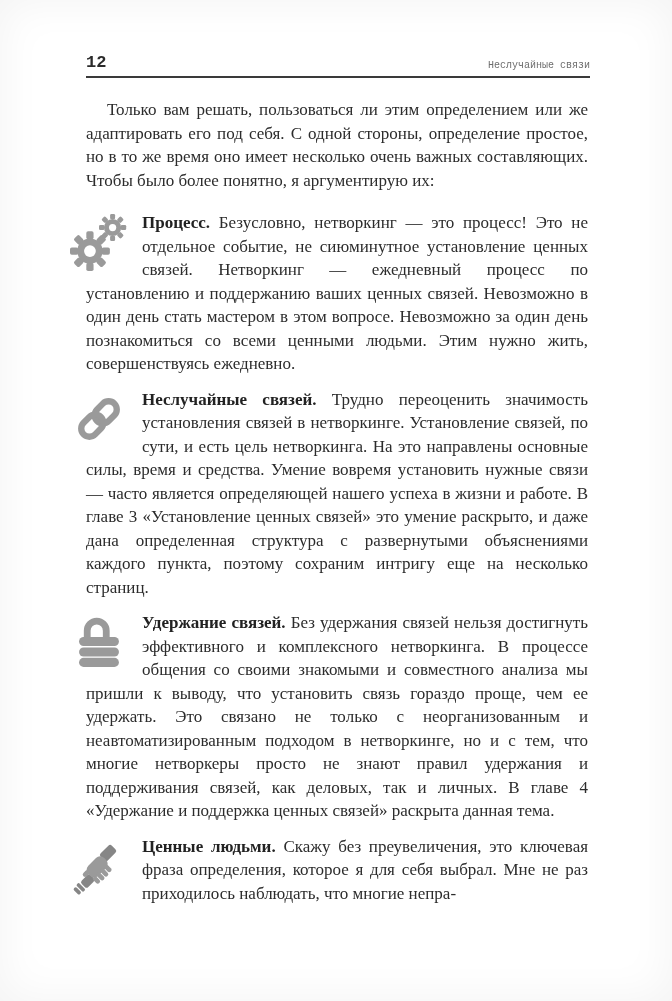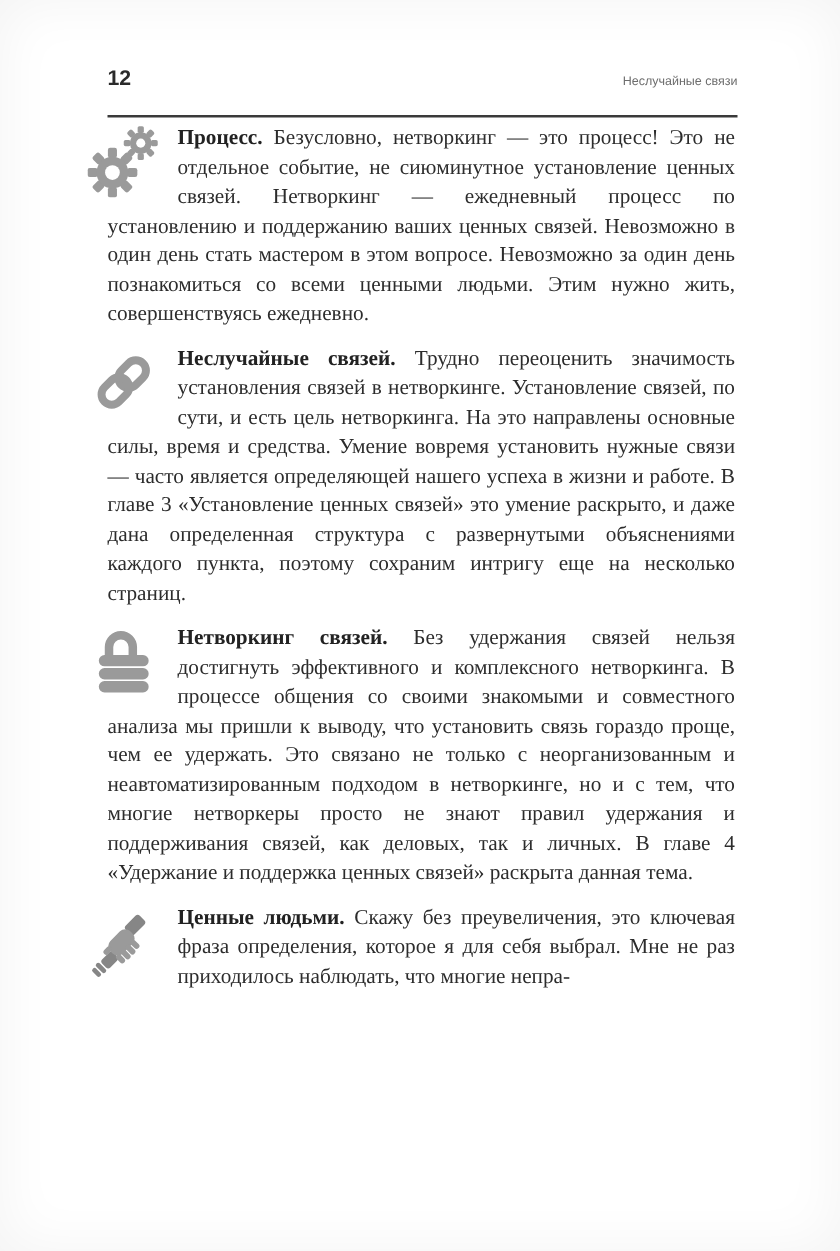--- a/index.html
+++ b/index.html
@@ -16,22 +16,22 @@
     box-shadow: inset 0 0 46px rgba(0,0,0,0.05);
   }
   
   .header {
     position: absolute;
     left: 86px; right: 82px; top: 54px;
     display: flex;
     justify-content: space-between;
     align-items: flex-end;
     border-bottom: 2px solid #3a3a3a;
-    padding-bottom: 21px;
-    font-family: Liberation Sans, sans-serif;
+    padding-bottom: 5px;
+    font-family: Liberation Mono, monospace;
     text-align: right;
   }
   .page-number {
     font-size: 17px;
     font-weight: 700;
     color: #2b2b2b;
     line-height: 1;
   }
   .running-title {
     font-size: 10px;
@@ -73,20 +73,21 @@
 
 <div class="page">
 
   <div class="header">
     <span class="page-number">12</span>
     <span class="running-title">Неслучайные связи</span>
   </div>
 
   <div class="content">
 
+    <p class="intro">Только вам решать, пользоваться ли этим определением или же адаптировать его под себя. С одной стороны, определение простое, но в то же время оно имеет несколько очень важных составляющих. Чтобы было более понятно, я аргументирую их:</p>
 
     <div class="section">
       <span class="icon-float" aria-label="gears-icon">
         <svg width="58" height="58" viewBox="0 0 64 64" xmlns="http://www.w3.org/2000/svg">
 
           <g transform="translate(47,16)" class="ico-light">
             <rect transform="rotate(0)" x="-2.75" y="-15" width="5.5" height="6" rx="1.5"></rect>
             <rect transform="rotate(45)" x="-2.75" y="-15" width="5.5" height="6" rx="1.5"></rect>
             <rect transform="rotate(90)" x="-2.75" y="-15" width="5.5" height="6" rx="1.5"></rect>
             <rect transform="rotate(135)" x="-2.75" y="-15" width="5.5" height="6" rx="1.5"></rect>
@@ -131,21 +132,21 @@
 
     <div class="section">
       <span class="icon-float" aria-label="padlock-icon">
         <svg width="58" height="58" viewBox="0 0 64 64" xmlns="http://www.w3.org/2000/svg">
           <path class="ico-stroke" stroke-width="7.5" d="M19,29 V19.5 a10.5,10.5 0 0 1 21,0 V29"></path>
           <rect class="ico-light" x="10" y="26.5" width="44" height="10" rx="5"></rect>
           <rect class="ico-light" x="10" y="38" width="44" height="10" rx="5"></rect>
           <rect class="ico-light" x="10" y="49.5" width="44" height="10" rx="5"></rect>
         </svg>
       </span>
-      <span class="section-heading">Нетворкинг связей.</span>
+      <span class="section-heading">Удержание связей.</span>
       <span>Без удержания связей нельзя достигнуть эффективного и комплексного нетворкинга. В процессе общения со своими знакомыми и совместного анализа мы пришли к выводу, что установить связь гораздо проще, чем ее удержать. Это связано не только с неорганизованным и неавтоматизированным подходом в нетворкинге, но и с тем, что многие нетворкеры просто не знают правил удержания и поддерживания связей, как деловых, так и личных. В главе 4 «Удержание и поддержка ценных связей» раскрыта данная тема.</span>
     </div>
 
     <div class="section">
       <span class="icon-float" aria-label="handshake-icon">
         <svg width="60" height="60" viewBox="0 0 72 72" xmlns="http://www.w3.org/2000/svg">
           <g transform="translate(34,38) rotate(-45)">
 
             <rect class="ico-dark" x="12" y="-11" width="19" height="12" rx="3"></rect>
 

